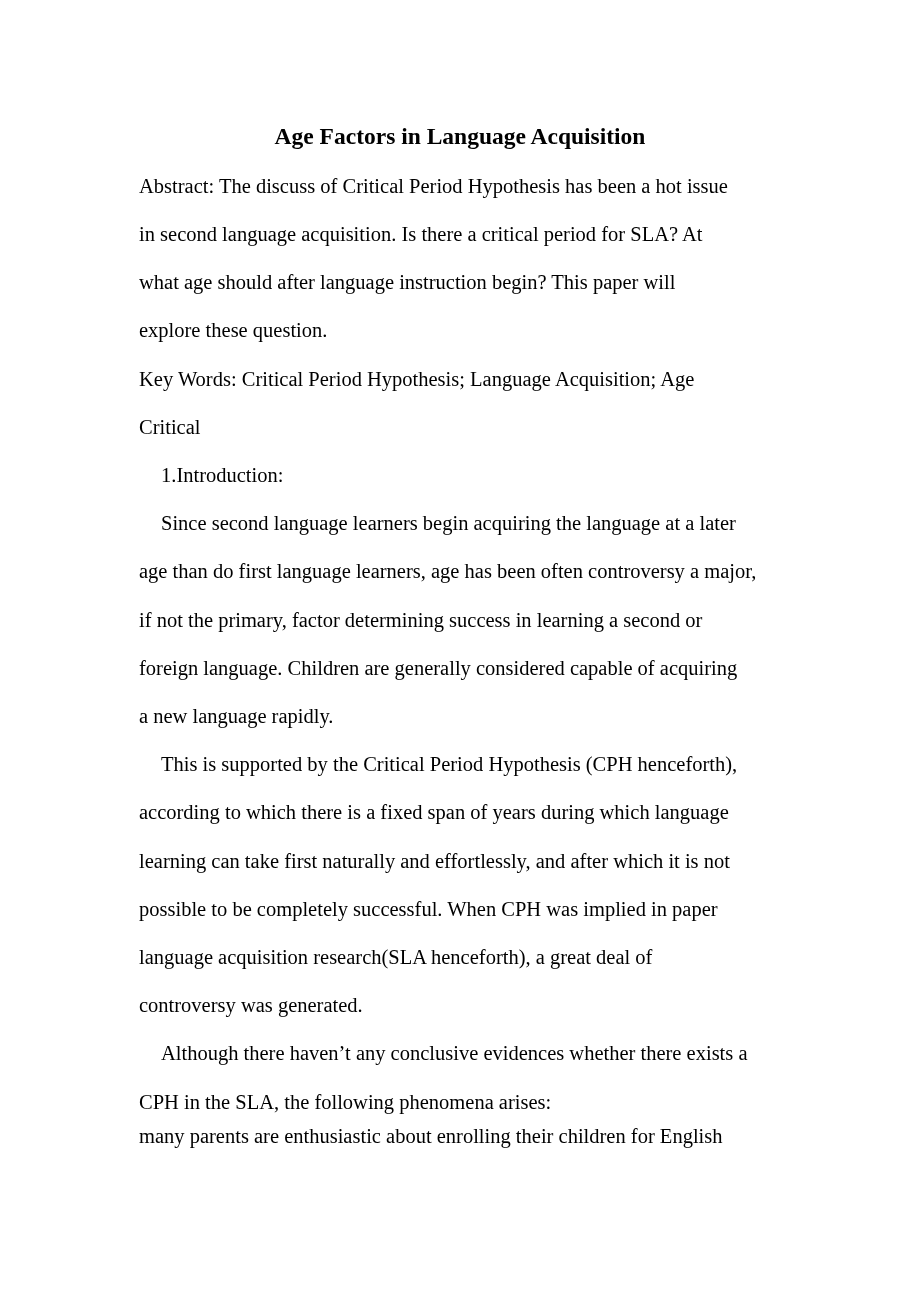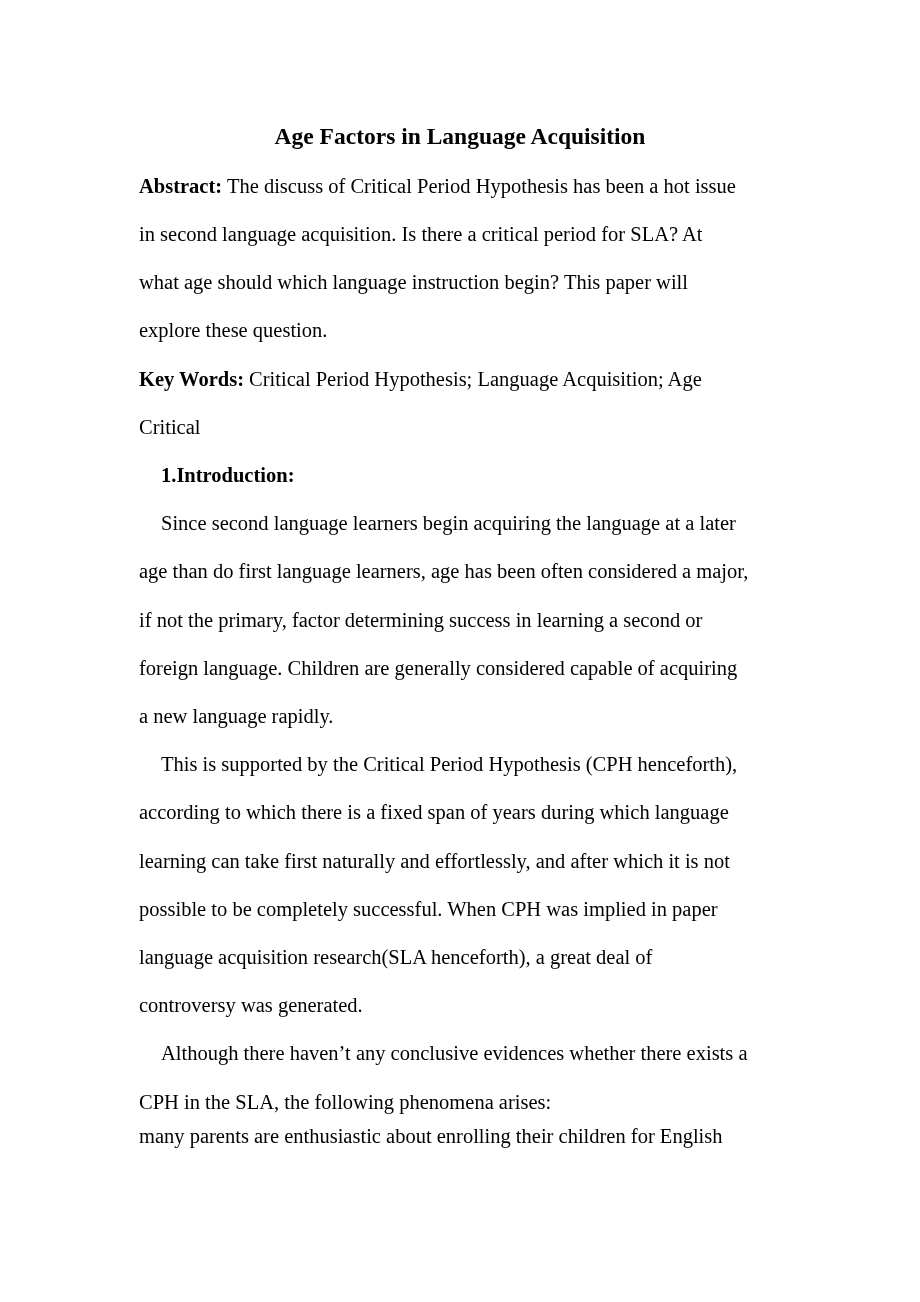--- a/index.html
+++ b/index.html
@@ -10,45 +10,45 @@
     text-align: center;
     font-family: "Liberation Serif", serif; font-weight: bold; font-size: 23.5px;
     color: #000; white-space: nowrap; line-height: 30px;
   }
   .line {
     position: absolute; left: 139px;
     font-family: "Liberation Serif", serif; font-size: 20.5px; color: #000;
     white-space: nowrap; line-height: 26px;
   }
   .indent { left: 161px; }
-  .b { font-weight: bold; }
+  .b { font-weight: normal; }
 </style>
 </head>
 <body>
 
 <div class="page">
   <div class="title">Age Factors in Language Acquisition</div>
 
   <div>
     <div class="line" style="top:173px"><span class="b">Abstract:</span><span> The discuss of Critical Period Hypothesis has been a hot issue</span></div>
     <div class="line" style="top:221px">in second language acquisition. Is there a critical period for SLA? At</div>
-    <div class="line" style="top:269px">what age should which language instruction begin? This paper will</div>
+    <div class="line" style="top:269px">what age should after language instruction begin? This paper will</div>
     <div class="line" style="top:317px">explore these question.</div>
   </div>
 
   <div>
     <div class="line" style="top:366px"><span class="b">Key Words:</span><span> Critical Period Hypothesis; Language Acquisition; Age</span></div>
     <div class="line" style="top:414px">Critical</div>
   </div>
 
   <div class="line indent b" style="top:462px">1.Introduction:</div>
 
   <div>
     <div class="line indent" style="top:510px">Since second language learners begin acquiring the language at a later</div>
-    <div class="line" style="top:558px">age than do first language learners, age has been often considered a major,</div>
+    <div class="line" style="top:558px">age than do first language learners, age has been often controversy a major,</div>
     <div class="line" style="top:607px">if not the primary, factor determining success in learning a second or</div>
     <div class="line" style="top:655px">foreign language. Children are generally considered capable of acquiring</div>
     <div class="line" style="top:703px">a new language rapidly.</div>
   </div>
 
   <div>
     <div class="line indent" style="top:751px">This is supported by the Critical Period Hypothesis (CPH henceforth),</div>
     <div class="line" style="top:799px">according to which there is a fixed span of years during which language</div>
     <div class="line" style="top:848px">learning can take first naturally and effortlessly, and after which it is not</div>
     <div class="line" style="top:896px">possible to be completely successful. When CPH was implied in paper</div>

